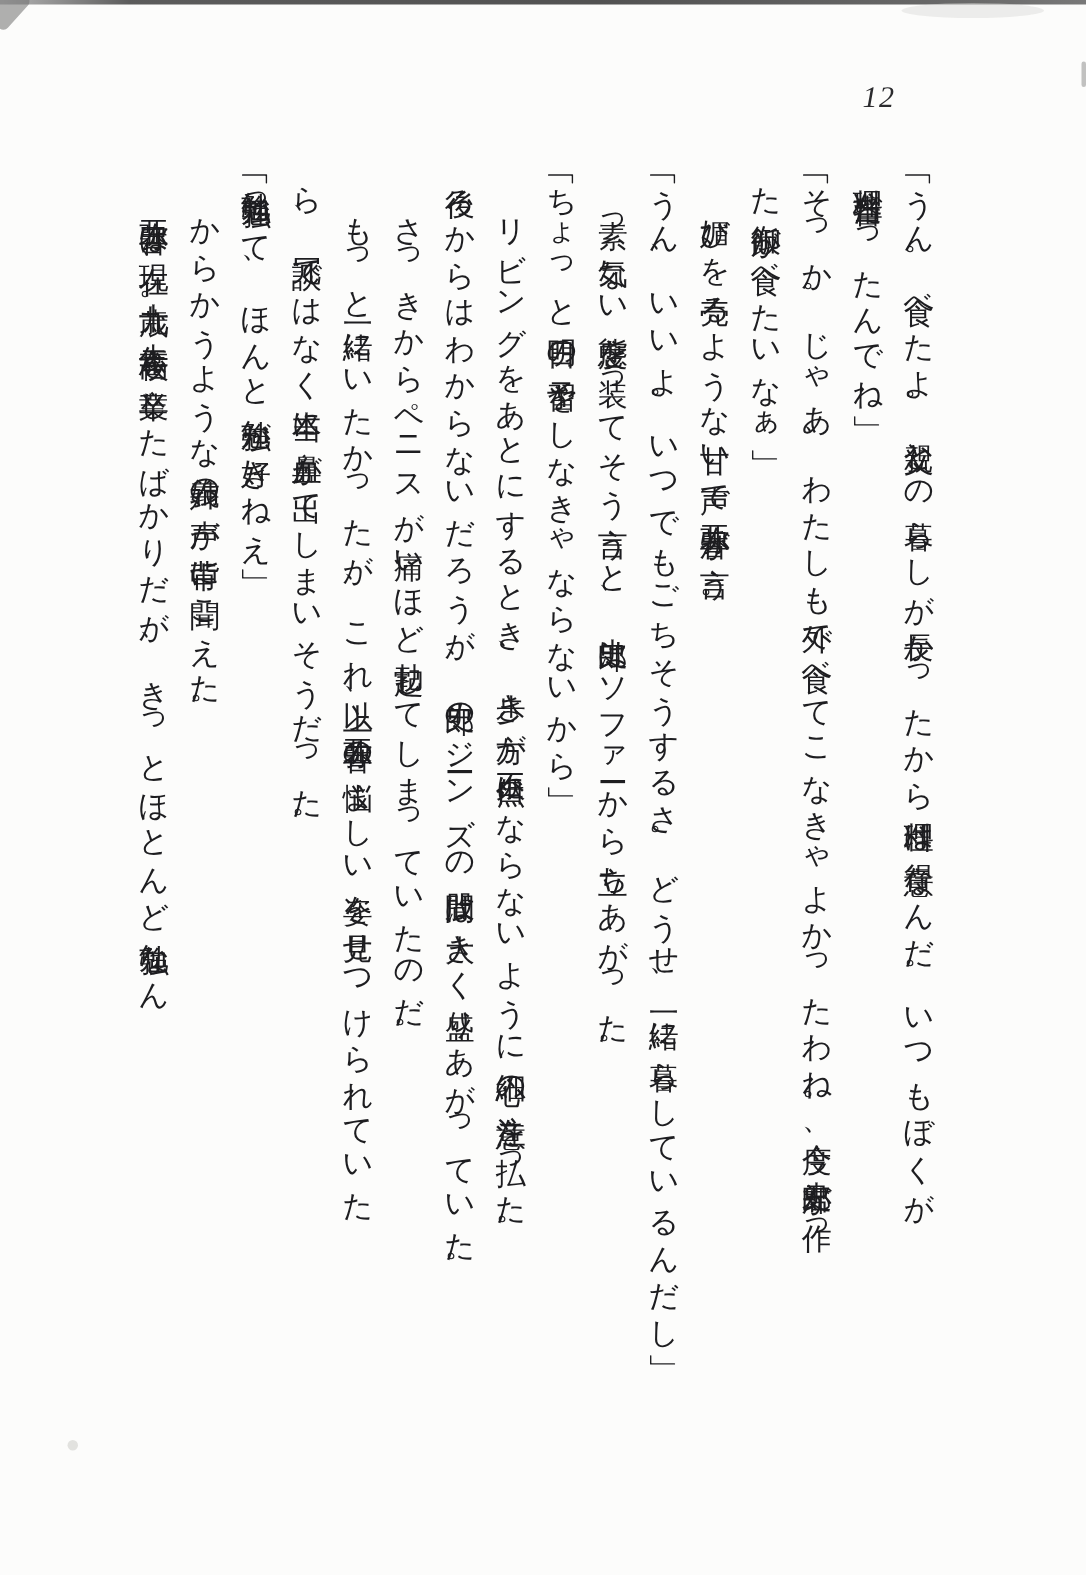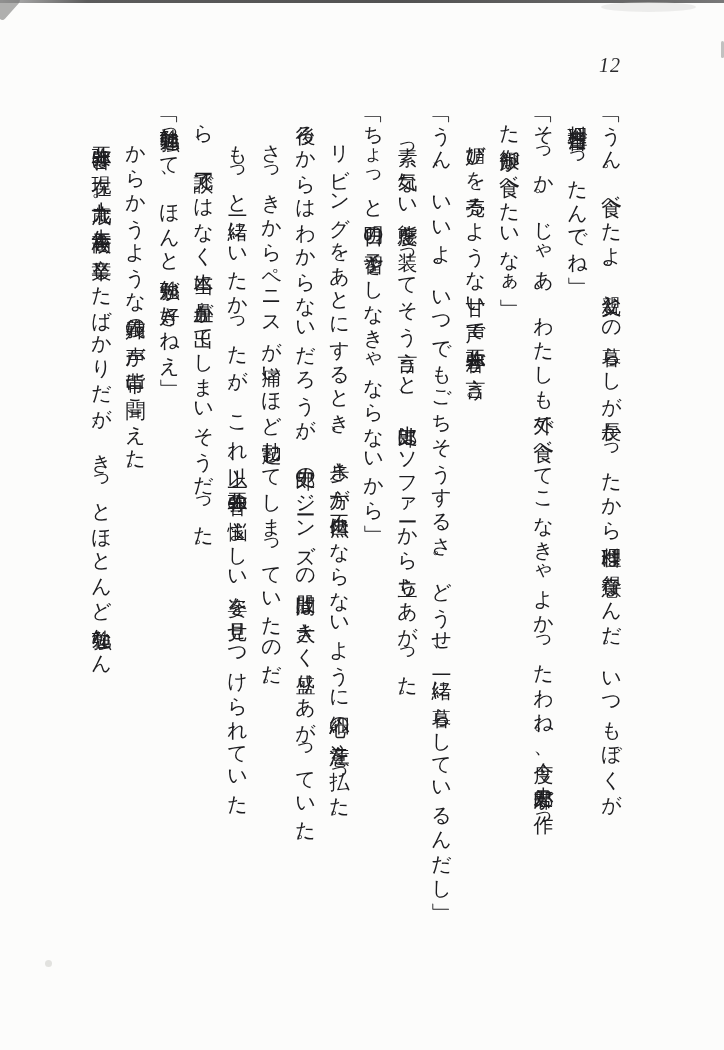--- a/index.html
+++ b/index.html
@@ -50,21 +50,21 @@
   .faint-dot {
     position: absolute;
     left: 45px; top: 960px;
     width: 7px; height: 7px;
     background: #e2e2df;
     border-radius: 50%;
   }
   .page-number {
     position: absolute;
     top: 54px;
-    left: 599px;
+    left: 575px;
     font-size: 20px;
     font-style: italic;
     letter-spacing: 1px;
     color: #2b2b2e;
   }
   .text-block {
     position: absolute;
     top: 110px;
     left: 83px;
     width: 546px;

